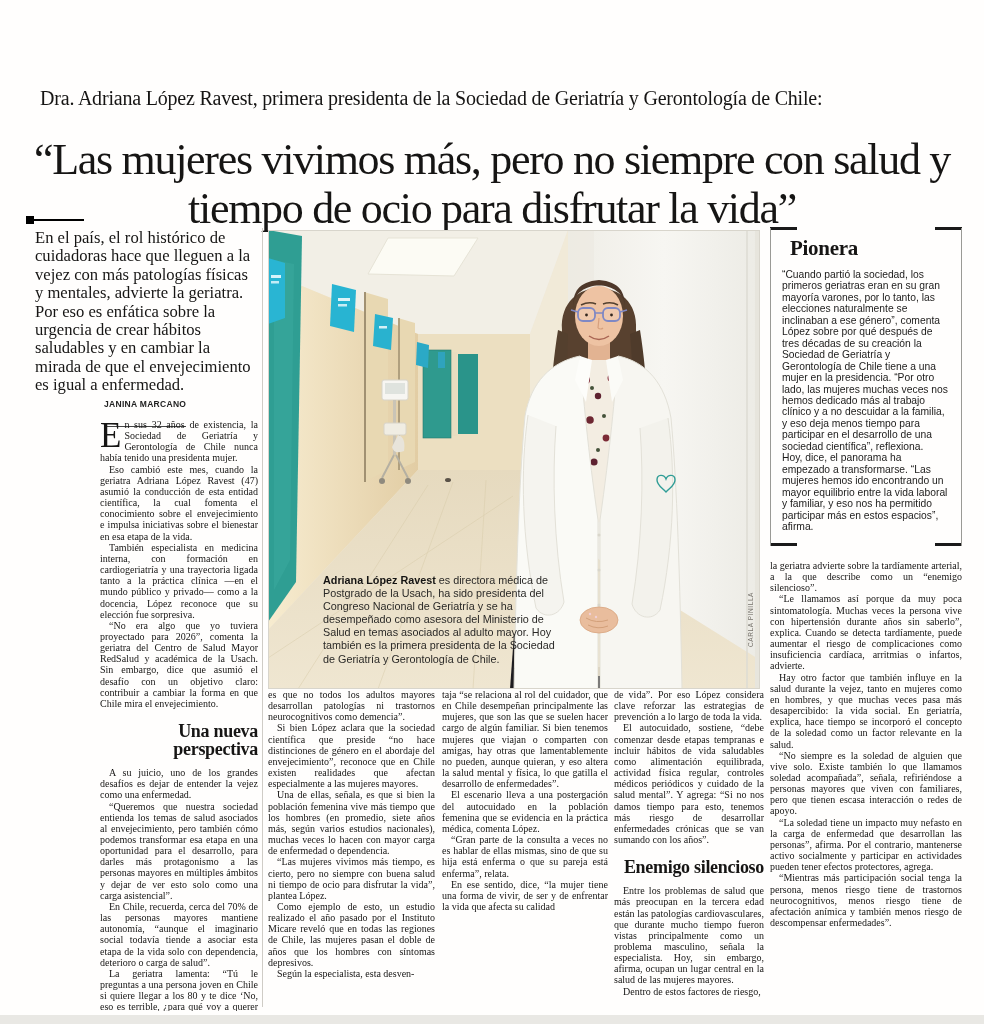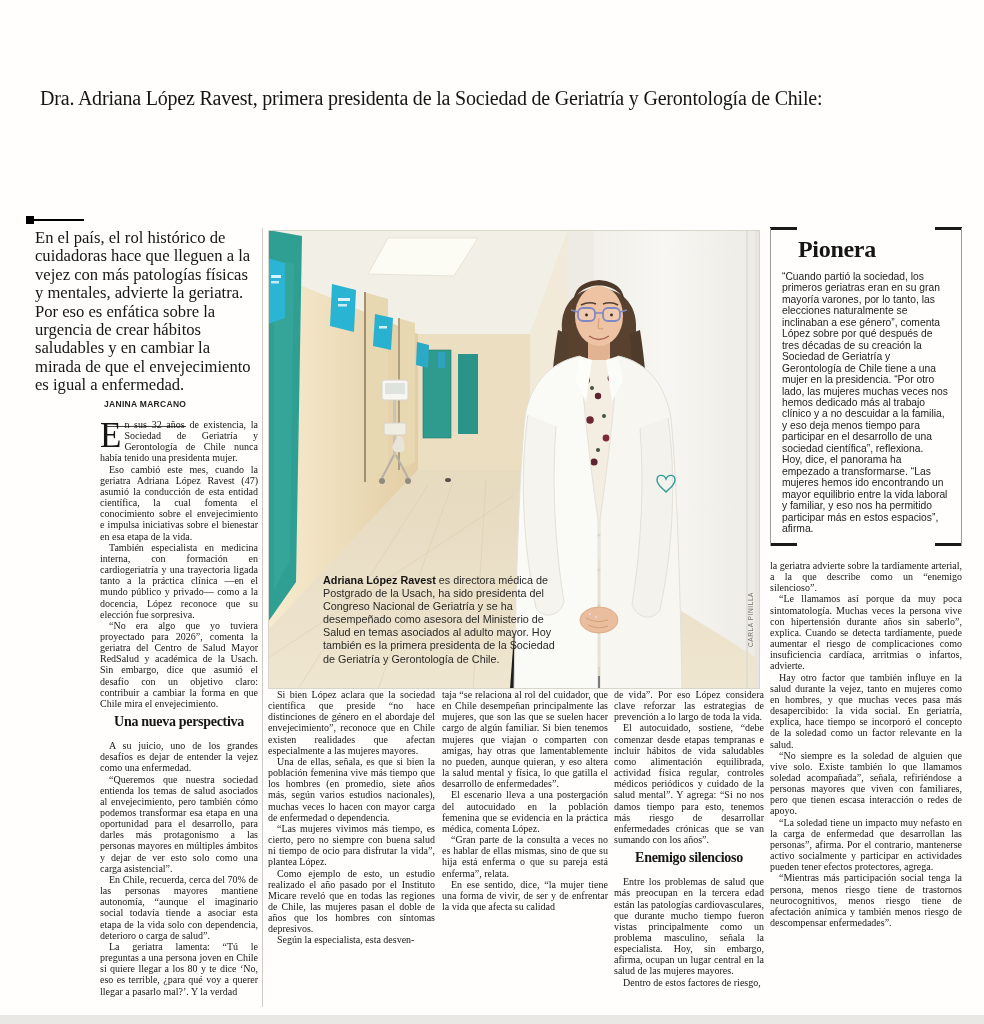--- a/index.html
+++ b/index.html
@@ -23,34 +23,34 @@
   
   .vrule{position:absolute;left:262px;top:228px;width:1px;height:779px;background:#cfccc6;}
   .bottom-strip{position:absolute;left:0;top:1015px;width:984px;height:9px;background:#e9e8e4;}
 
   
   .col{position:absolute;font-size:10px;line-height:11.15px;text-align:justify;
        overflow:hidden;hyphens:auto;-webkit-hyphens:auto;}
   .col p{margin:0;text-indent:9px;}
   .col p.cont,.col p.drop{text-indent:0;}
   .col p.drop::first-letter{float:left;font-size:35px;line-height:27px;padding:3px 3px 0 0;}
-  .col p.h2{font-size:14px;line-height:18px;font-weight:bold;text-indent:0;text-align:center;
-            letter-spacing:-0.3px;margin:4px 0 9px;}
+  .col p.h2{font-size:18px;line-height:18px;font-weight:bold;text-indent:0;text-align:right;
+            letter-spacing:-0.3px;margin:13px 0 9px;}
   .col1{left:100px;top:419px;width:158px;height:592px;}
   .col2{left:268px;top:689px;width:167px;height:322px;}
   .col3{left:442px;top:689px;width:166px;height:322px;}
   .col4{left:614px;top:689px;width:150px;height:322px;}
   .col5{left:770px;top:560px;width:192px;height:451px;}
 
   
   .pionera{position:absolute;left:770px;top:228px;width:192px;height:318px;box-sizing:border-box;
            border-left:1px solid #9a9a96;border-right:1px solid #9a9a96;
            padding:8px 10px 0 11px;font-family:"Liberation Sans",sans-serif;overflow:hidden;}
-  .pionera-title{font-family:"Liberation Serif",serif;font-size:24px;font-weight:bold;
-                 margin:0 16px 8px;letter-spacing:-0.3px;}
+  .pionera-title{font-family:"Liberation Serif",serif;font-size:21px;font-weight:bold;
+                 margin:0 8px 8px;letter-spacing:-0.3px;}
   .pionera p{font-size:10.3px;line-height:11.45px;margin:0;color:#1c1b1a;}
   .tick{position:absolute;width:27px;height:3px;background:#1a1a1a;}
   .tick.tl{left:770px;top:227px;} .tick.tr{left:935px;top:227px;}
   .tick.bl{left:770px;top:543px;} .tick.br{left:935px;top:543px;}
 
   
   .photo{position:absolute;left:268px;top:230px;width:492px;height:459px;}
   .photo svg{display:block;width:492px;height:459px;}
   .caption{position:absolute;left:282px;top:574px;width:240px;
            font-family:"Liberation Sans",sans-serif;font-size:10.8px;line-height:13.1px;
@@ -59,20 +59,21 @@
   .photo-credit{position:absolute;left:714px;top:616px;width:72px;text-align:center;
                 transform:rotate(-90deg);font-family:"Liberation Sans",sans-serif;
                 font-size:6.5px;letter-spacing:0.6px;color:#77736c;white-space:nowrap;}
 </style>
 </head>
 <body>
 
 <div class="sheet">
 
   <div class="kicker">Dra. Adriana López Ravest, primera presidenta de la Sociedad de Geriatría y Gerontología de Chile:</div>
+  <h1 class="headline">“Las mujeres vivimos más, pero no siempre con salud y tiempo de ocio para disfrutar la vida”</h1>
 
   <div class="marker-dot"></div>
   <div class="marker-line"></div>
   <div class="lede">En el país, el rol histórico de cuidadoras hace que lleguen a la vejez con más patologías físicas y mentales, advierte la geriatra. Por eso es enfática sobre la urgencia de crear hábitos saludables y en cambiar la mirada de que el envejecimiento es igual a enfermedad.</div>
   <div class="byline">JANINA MARCANO</div>
 
   <div class="vrule"></div>
 
   <div class="col col1">
 
@@ -81,20 +82,21 @@
       <p class="p">También especialista en medicina interna, con formación en cardiogeriatría y una trayectoria ligada tanto a la práctica clínica —en el mundo público y privado— como a la docencia, López reconoce que su elección fue sorpresiva.</p>
       <p class="p">“No era algo que yo tuviera proyectado para 2026”, comenta la geriatra del Centro de Salud Mayor RedSalud y académica de la Usach. Sin embargo, dice que asumió el desafío con un objetivo claro: contribuir a cambiar la forma en que Chile mira el envejecimiento.</p>
       <p class="h2">Una nueva perspectiva</p>
       <p class="p">A su juicio, uno de los grandes desafíos es dejar de entender la vejez como una enfermedad.</p>
       <p class="p">“Queremos que nuestra sociedad entienda los temas de salud asociados al envejecimiento, pero también cómo podemos transformar esa etapa en una oportunidad para el desarrollo, para darles más protagonismo a las personas mayores en múltiples ámbitos y dejar de ver esto solo como una carga asistencial”.</p>
       <p class="p">En Chile, recuerda, cerca del 70% de las personas mayores mantiene autonomía, “aunque el imaginario social todavía tiende a asociar esta etapa de la vida solo con dependencia, deterioro o carga de salud”.</p>
       <p class="p">La geriatra lamenta: “Tú le preguntas a una persona joven en Chile si quiere llegar a los 80 y te dice ‘No, eso es terrible, ¿para qué voy a querer llegar a pasarlo mal?’. Y la verdad</p>
     </div>
   <div class="col col2">
 
+  <p class="cont">es que no todos los adultos mayores desarrollan patologías ni trastornos neurocognitivos como demencia”.</p>
       <p class="p">Si bien López aclara que la sociedad científica que preside “no hace distinciones de género en el abordaje del envejecimiento”, reconoce que en Chile existen realidades que afectan especialmente a las mujeres mayores.</p>
       <p class="p">Una de ellas, señala, es que si bien la población femenina vive más tiempo que los hombres (en promedio, siete años más, según varios estudios nacionales), muchas veces lo hacen con mayor carga de enfermedad o dependencia.</p>
       <p class="p">“Las mujeres vivimos más tiempo, es cierto, pero no siempre con buena salud ni tiempo de ocio para disfrutar la vida”, plantea López.</p>
       <p class="p">Como ejemplo de esto, un estudio realizado el año pasado por el Instituto Micare reveló que en todas las regiones de Chile, las mujeres pasan el doble de años que los hombres con síntomas depresivos.</p>
       <p class="p">Según la especialista, esta desven-</p>
     </div>
   <div class="col col3">
 
   <p class="cont">taja “se relaciona al rol del cuidador, que en Chile desempeñan principalmente las mujeres, que son las que se suelen hacer cargo de algún familiar. Si bien tenemos mujeres que viajan o comparten con amigas, hay otras que lamentablemente no pueden, aunque quieran, y eso altera la salud mental y física, lo que gatilla el desarrollo de enfermedades”.</p>
       <p class="p">El escenario lleva a una postergación del autocuidado en la población femenina que se evidencia en la práctica médica, comenta López.</p>

